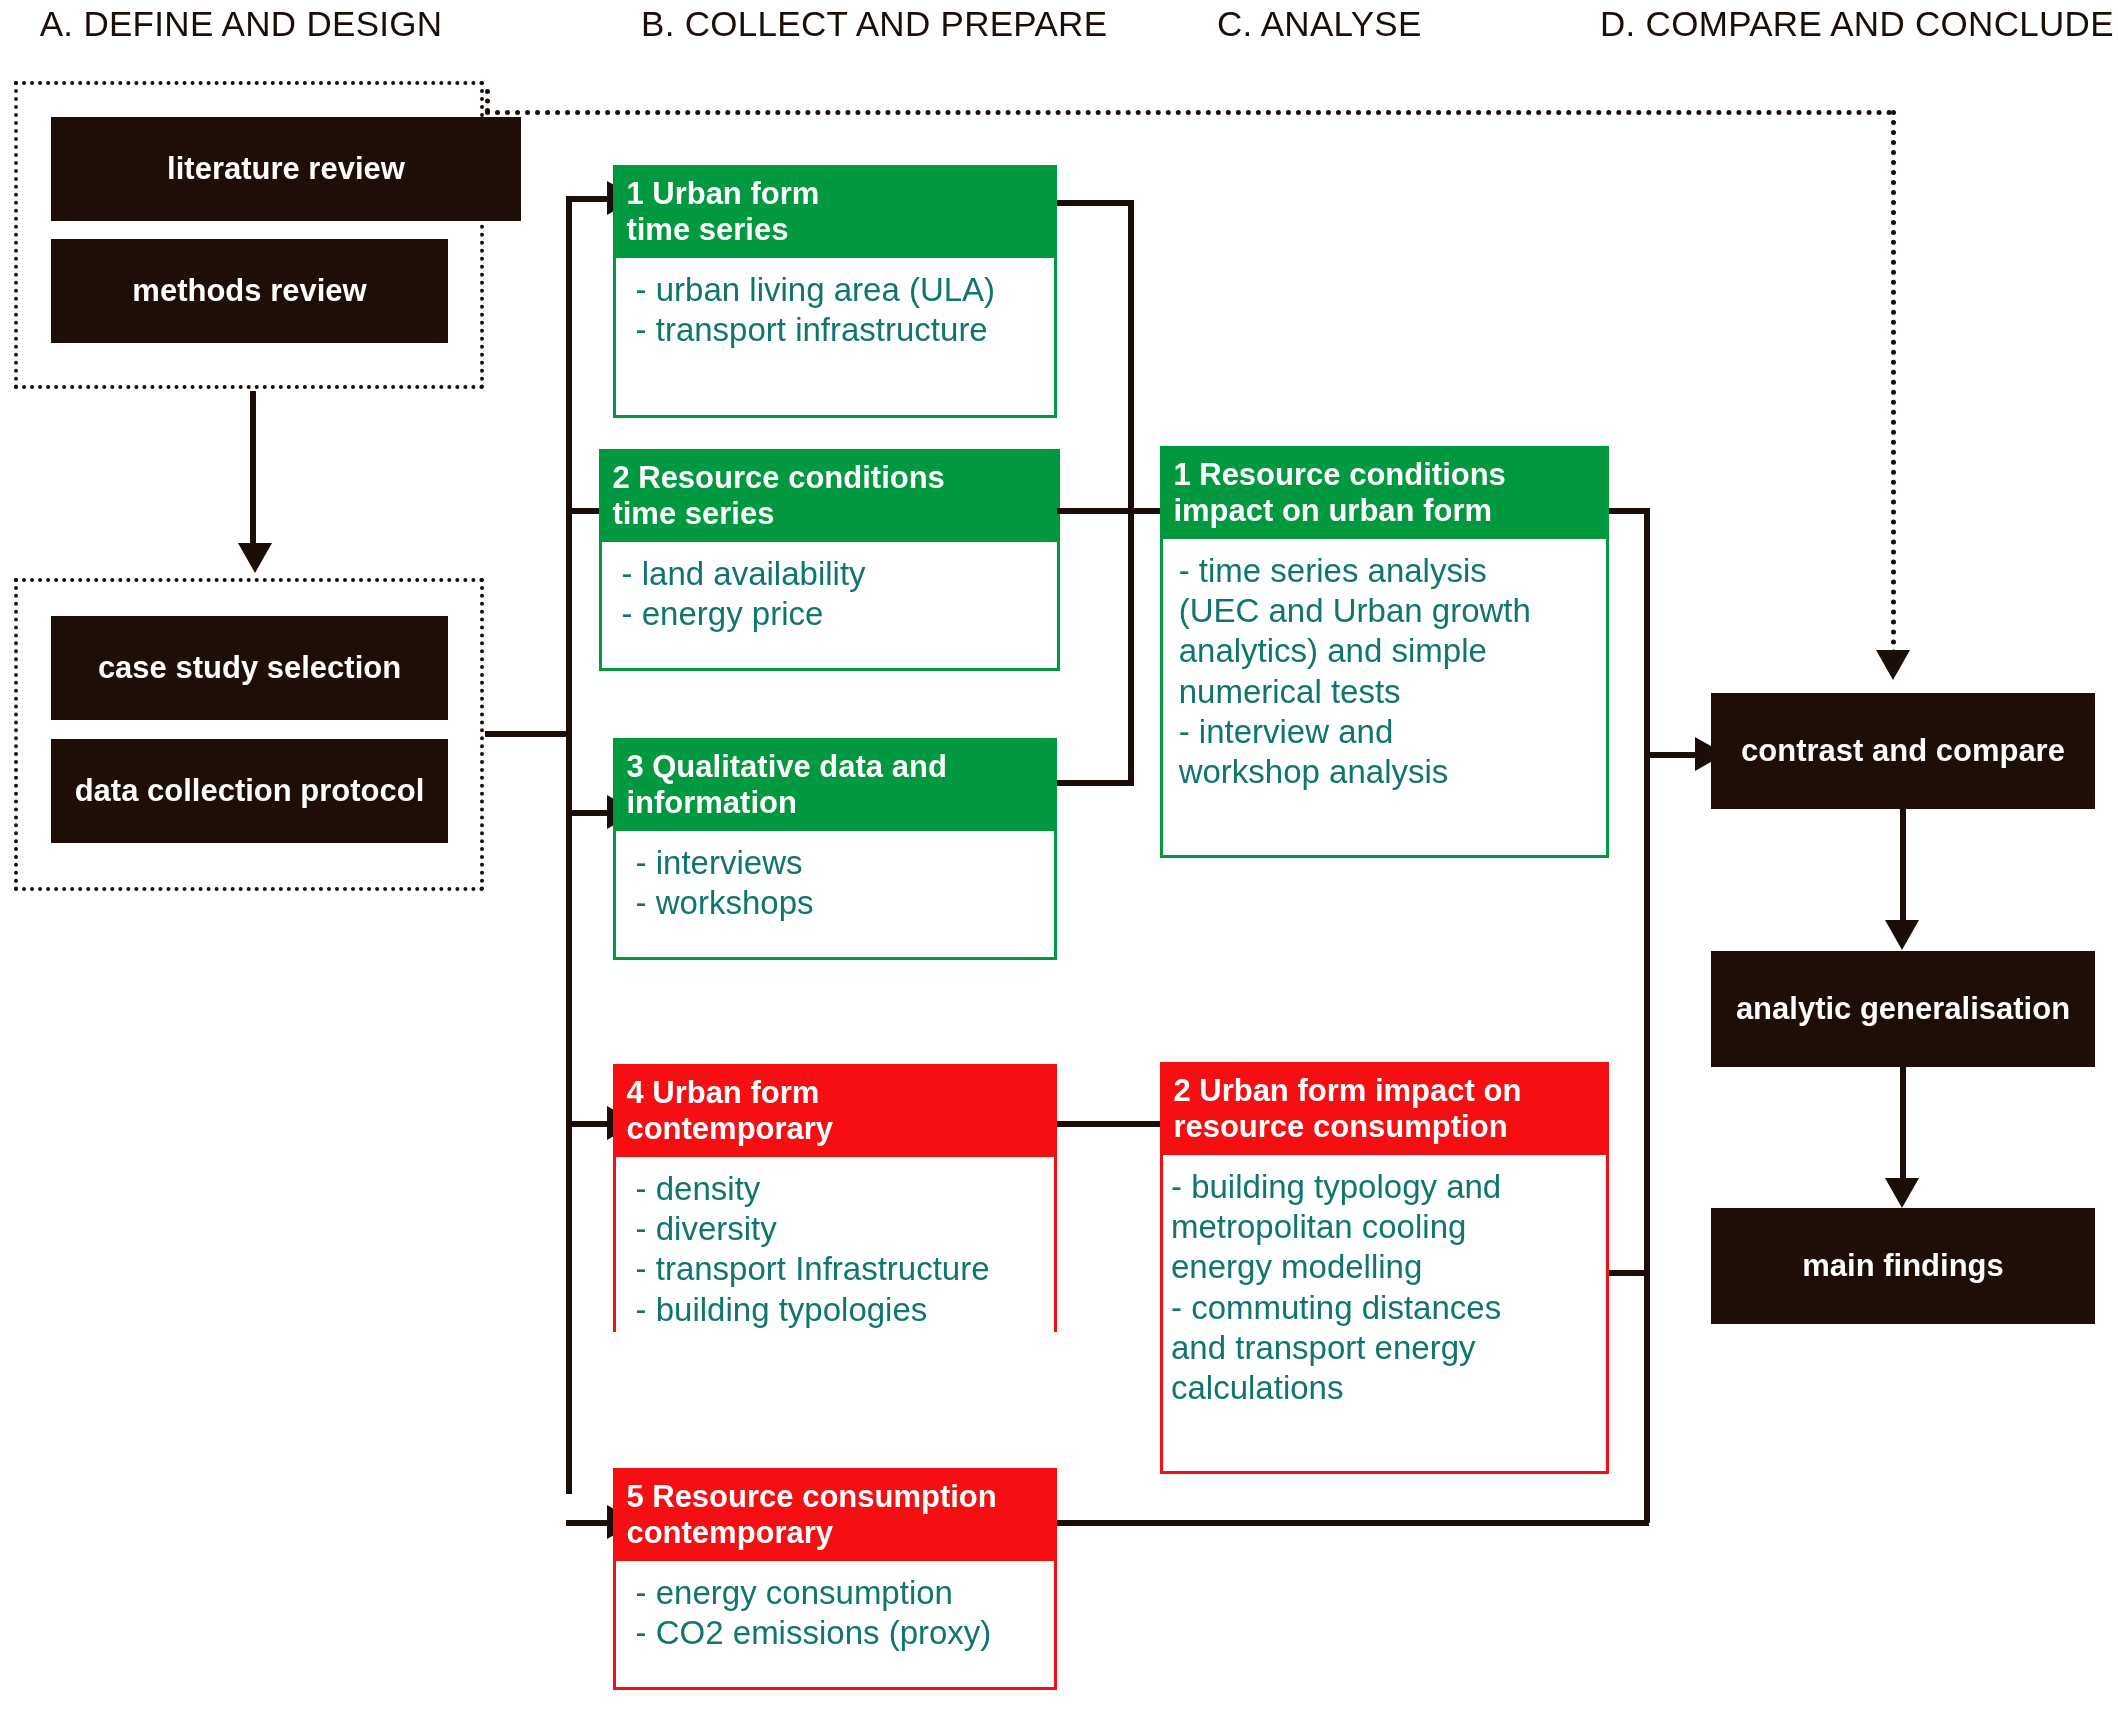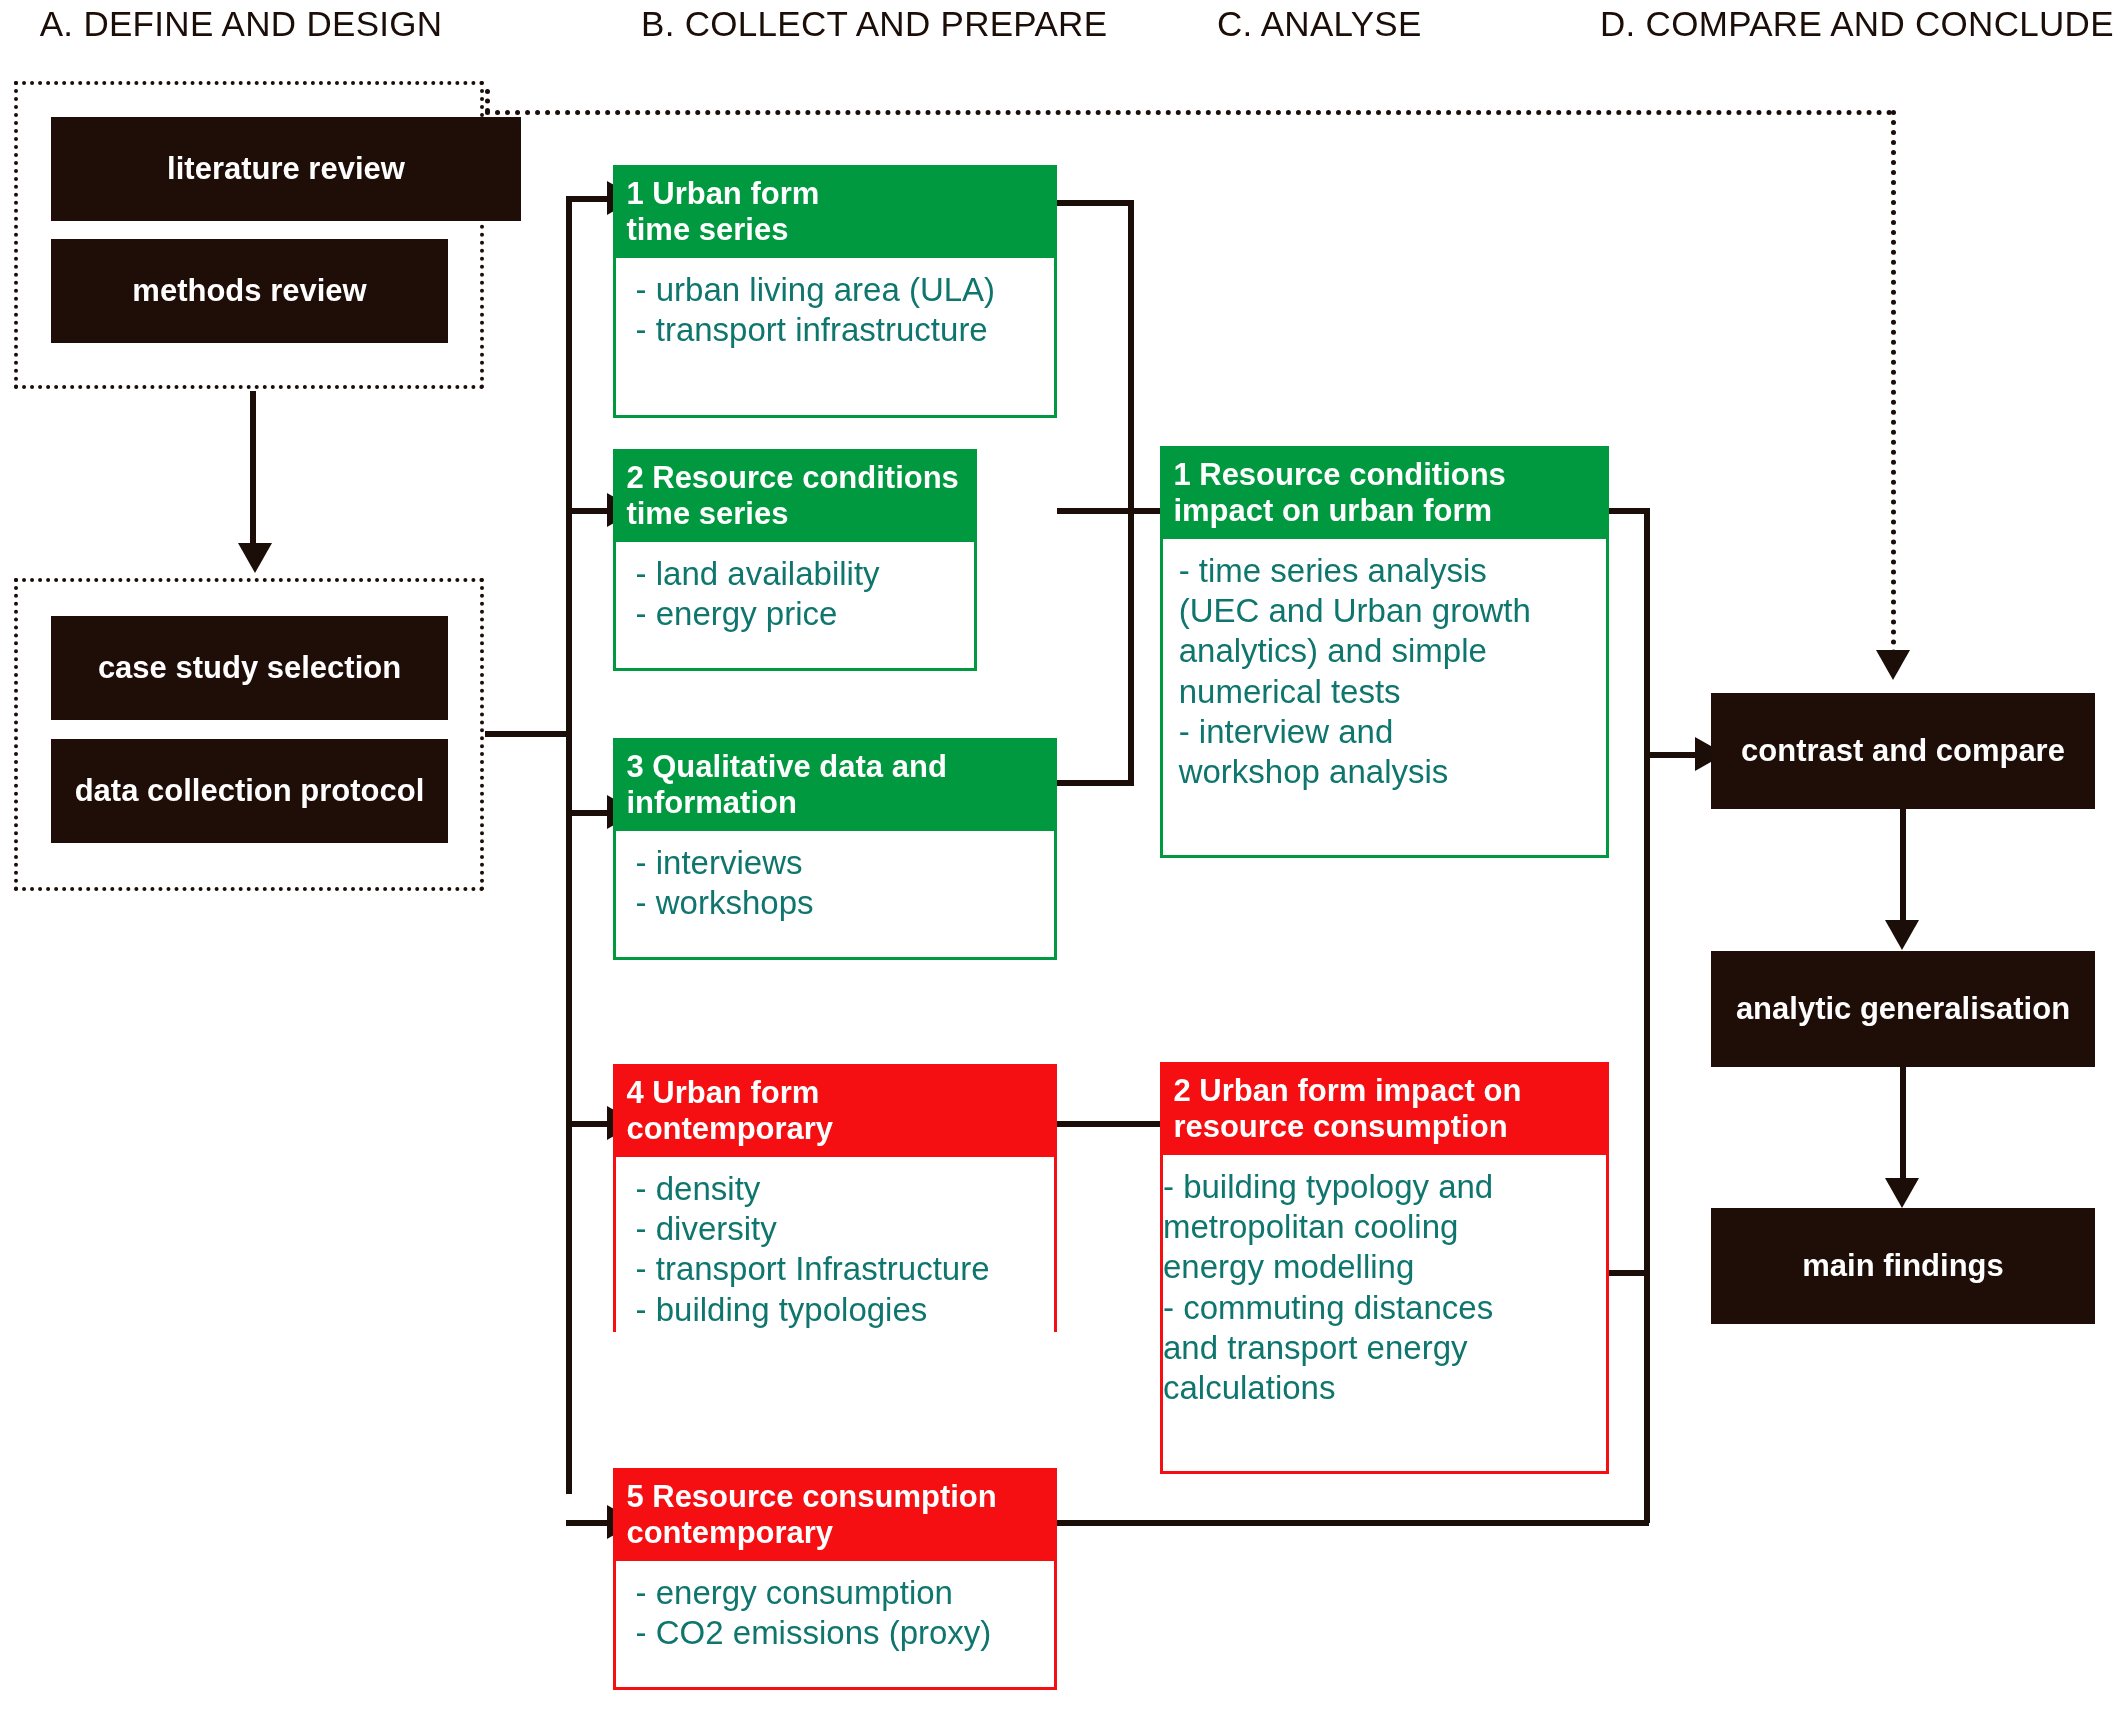--- a/index.html
+++ b/index.html
@@ -155,21 +155,21 @@
     <div class="chead">
       <div>1 Urban form</div>
       <div>time series</div>
     </div>
     <div class="cbody">
       <div class="li">- urban living area (ULA)</div>
       <div class="li">- transport infrastructure</div>
     </div>
   </div>
 
-  <div class="cbox green" style="left:613px;top:449px;width:364px;height:222px;">
+  <div class="cbox green" style="left:599px;top:449px;width:461px;height:222px;">
     <div class="chead">
       <div>2 Resource conditions</div>
       <div>time series</div>
     </div>
     <div class="cbody">
       <div class="li">- land availability</div>
       <div class="li">- energy price</div>
     </div>
   </div>
 
@@ -233,21 +233,21 @@
       <div class="li wrap"> - interview and</div>
       <div class="li wrap">workshop analysis</div>
     </div>
   </div>
 
   <div class="cbox red" style="left:1160px;top:1062px;width:449px;height:412px;">
     <div class="chead">
       <div>2 Urban form impact on</div>
       <div>resource consumption</div>
     </div>
-    <div class="cbody" style="padding-left:0;">
+    <div class="cbody" style="padding-left:8px;">
       <div class="li wrap">- building typology and</div>
       <div class="li wrap">metropolitan cooling</div>
       <div class="li wrap">energy modelling</div>
       <div class="li wrap">- commuting distances</div>
       <div class="li wrap">and transport energy</div>
       <div class="li wrap">calculations</div>
     </div>
   </div>
 
   <div class="hline" style="left:1609px;top:508px;width:40px;"></div>

